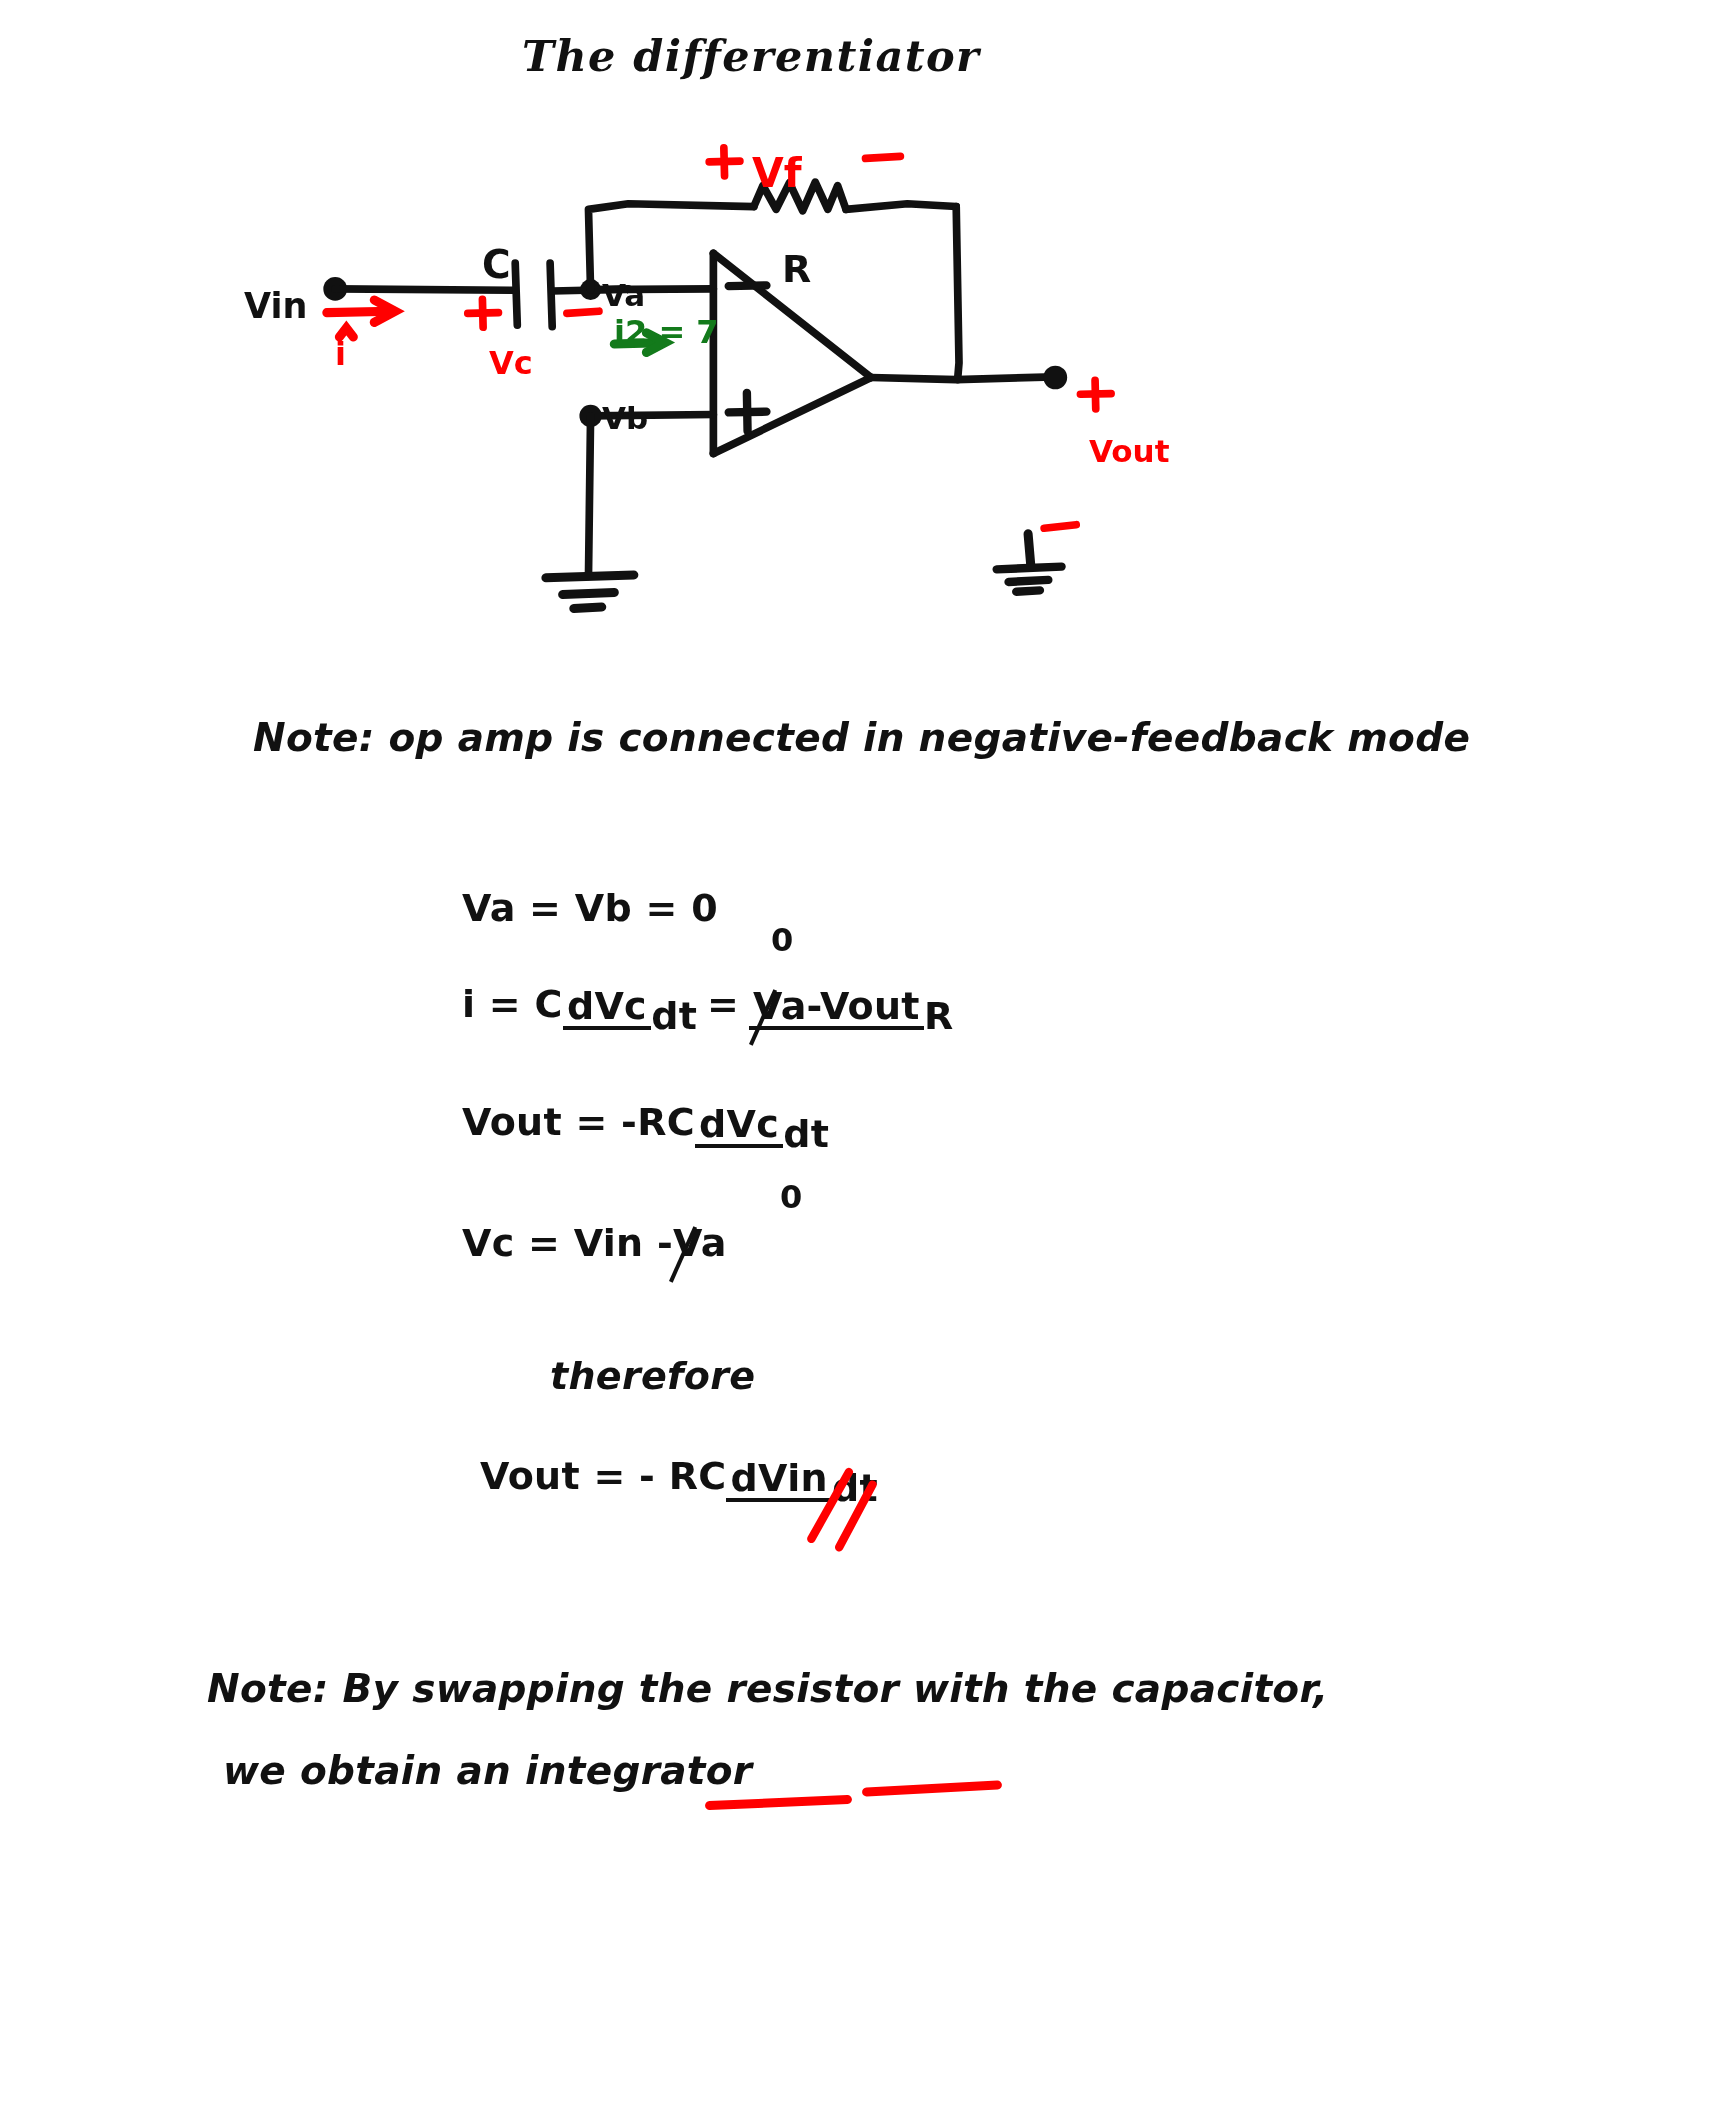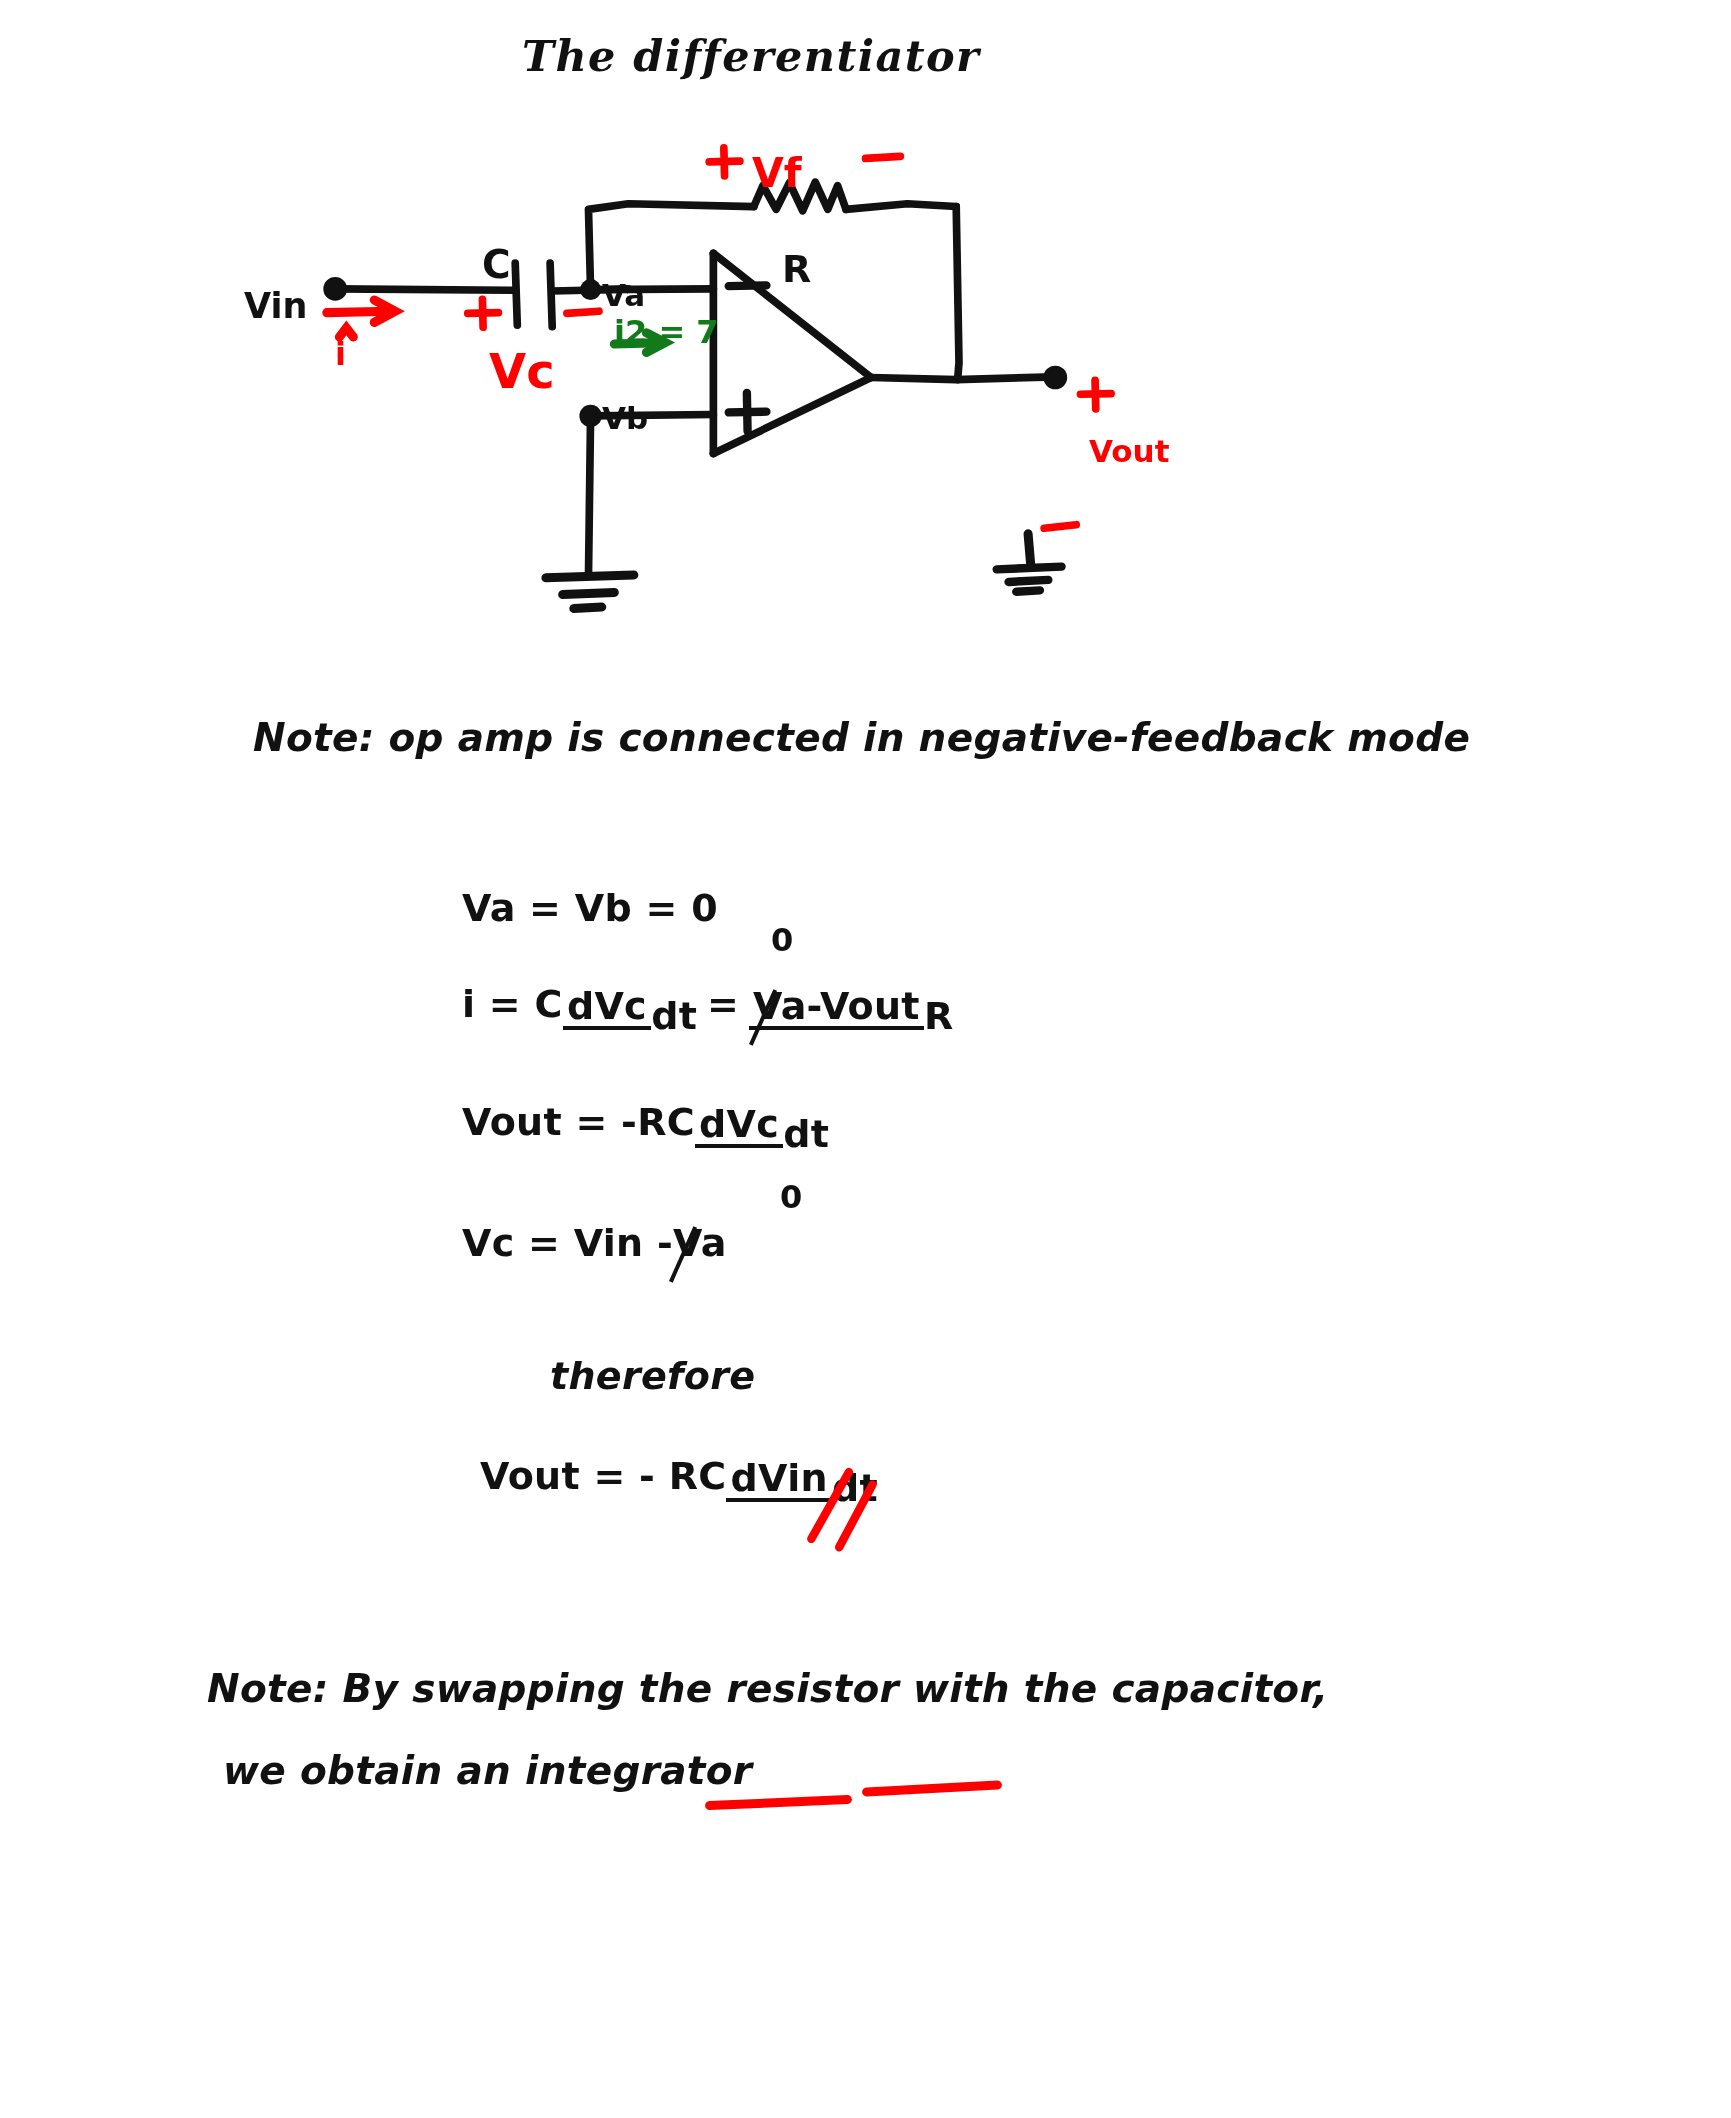--- a/index.html
+++ b/index.html
@@ -194,21 +194,21 @@
 
       <path d="M1548 565 L1592 564"></path>
       <path d="M1569 545 L1570 586"></path>
 
       <path d="M1496 757 L1542 752"></path>
     </g>
   </svg>
 
   <div class="txt lbl-big black" style="left:244px; top:269px;">Vin</div>
   <div class="txt lbl black" style="left:482px; top:225px; font-size:39px;">C</div>
-  <div class="txt lbl red" style="left:489px; top:327px; font-size:48px;">Vc</div>
+  <div class="txt lbl red" style="left:489px; top:327px; font-size:32px;">Vc</div>
   <div class="txt lbl red" style="left:335px; top:318px; font-size:32px;">i</div>
   <div class="txt lbl black" style="left:602px; top:260px;">Va</div>
   <div class="txt lbl black" style="left:602px; top:383px;">Vb</div>
   <div class="txt lbl green" style="left:614px; top:296px; font-size:32px;">i2 = 7</div>
   <div class="txt lbl black" style="left:782px; top:230px; font-size:38px;">R</div>
   <div class="txt lbl red" style="left:752px; top:133px; font-size:41px;">Vf</div>
   <div class="txt lbl red" style="left:1089px; top:416px; font-size:31px;">Vout</div>
 
   <div class="txt note black" style="left:253px; top:698px;">Note: op amp is connected in negative-feedback mode</div>
 

